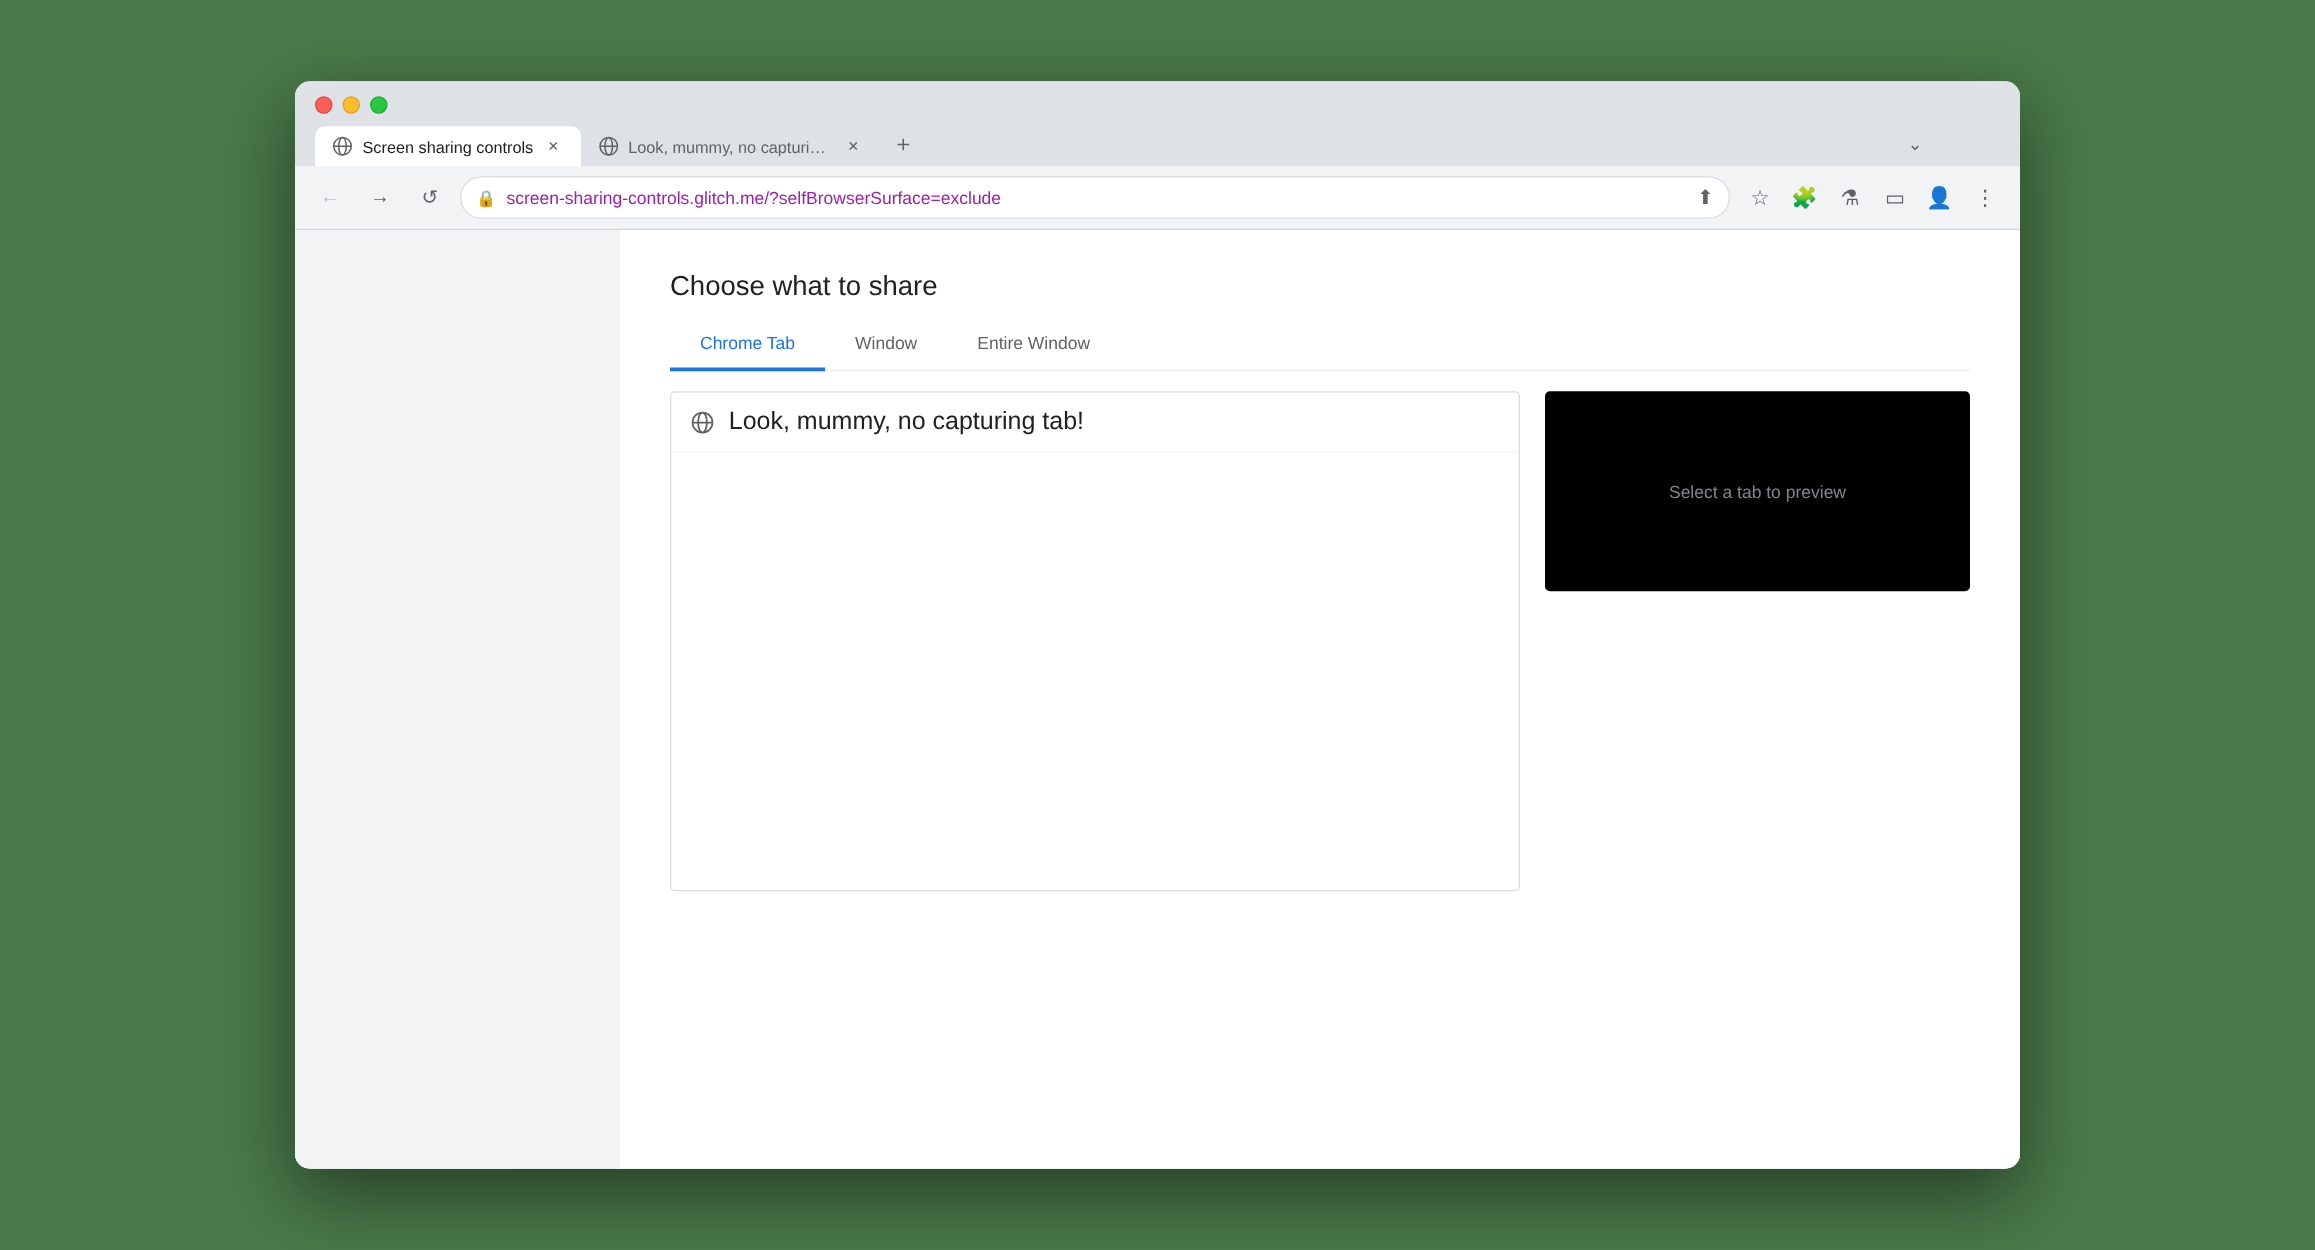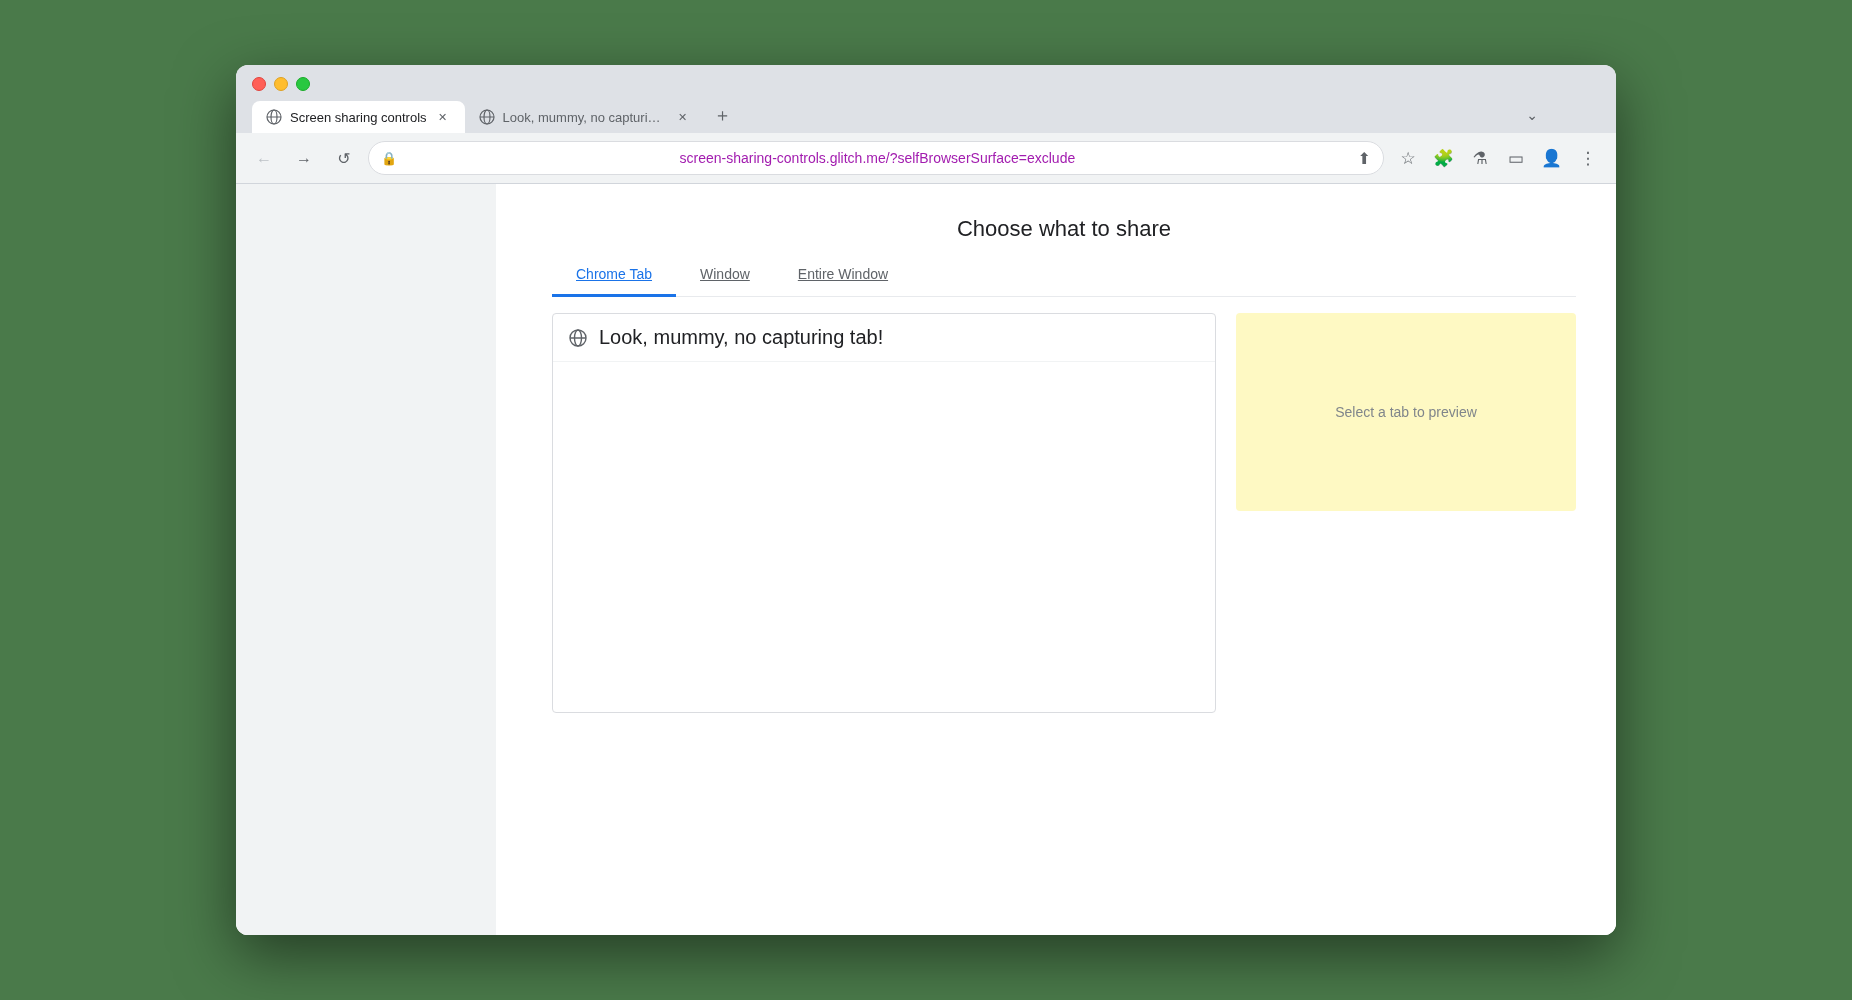--- a/index.html
+++ b/index.html
@@ -16,21 +16,20 @@
 
     .browser-window {
       width: 1380px;
       height: 870px;
       background: #f1f3f4;
       border-radius: 12px;
       box-shadow: 0 20px 60px rgba(0,0,0,0.5);
       overflow: hidden;
       display: flex;
       flex-direction: column;
-      text-align: center;
     }
 
     
     .title-bar {
       background: #dee1e6;
       display: flex;
       flex-direction: column;
       padding-top: 12px;
     }
 
@@ -217,21 +216,20 @@
       width: 260px;
       background: #f1f3f4;
       flex-shrink: 0;
     }
 
     .main-content {
       flex: 1;
       background: #ffffff;
       padding: 32px 40px;
       overflow-y: auto;
-      margin-left: 16px;
     }
 
     
     .dialog-title {
       font-size: 22px;
       font-weight: 400;
       color: #202124;
       margin-bottom: 12px;
     }
 
@@ -248,21 +246,20 @@
       margin-bottom: 0;
     }
 
     .share-tab {
       padding: 12px 24px;
       font-size: 14px;
       cursor: pointer;
       color: #5f6368;
       border-bottom: 3px solid transparent;
       margin-bottom: -1px;
-      text-decoration: underline;
     }
 
     .share-tab.active {
       color: #1a73e8;
       border-bottom: 3px solid #1a73e8;
       font-weight: 500;
     }
 
     
     .share-content {
@@ -300,23 +297,23 @@
       color: #202124;
     }
 
     
     .preview-panel {
       width: 340px;
       flex-shrink: 0;
     }
 
     .preview-box {
-      background: #fef9c3;
+      background: #000000;
       border-radius: 4px;
-      height: 198px;
+      height: 160px;
       display: flex;
       align-items: center;
       justify-content: center;
     }
 
     .preview-text {
       font-size: 14px;
       color: #80868b;
     }
 

